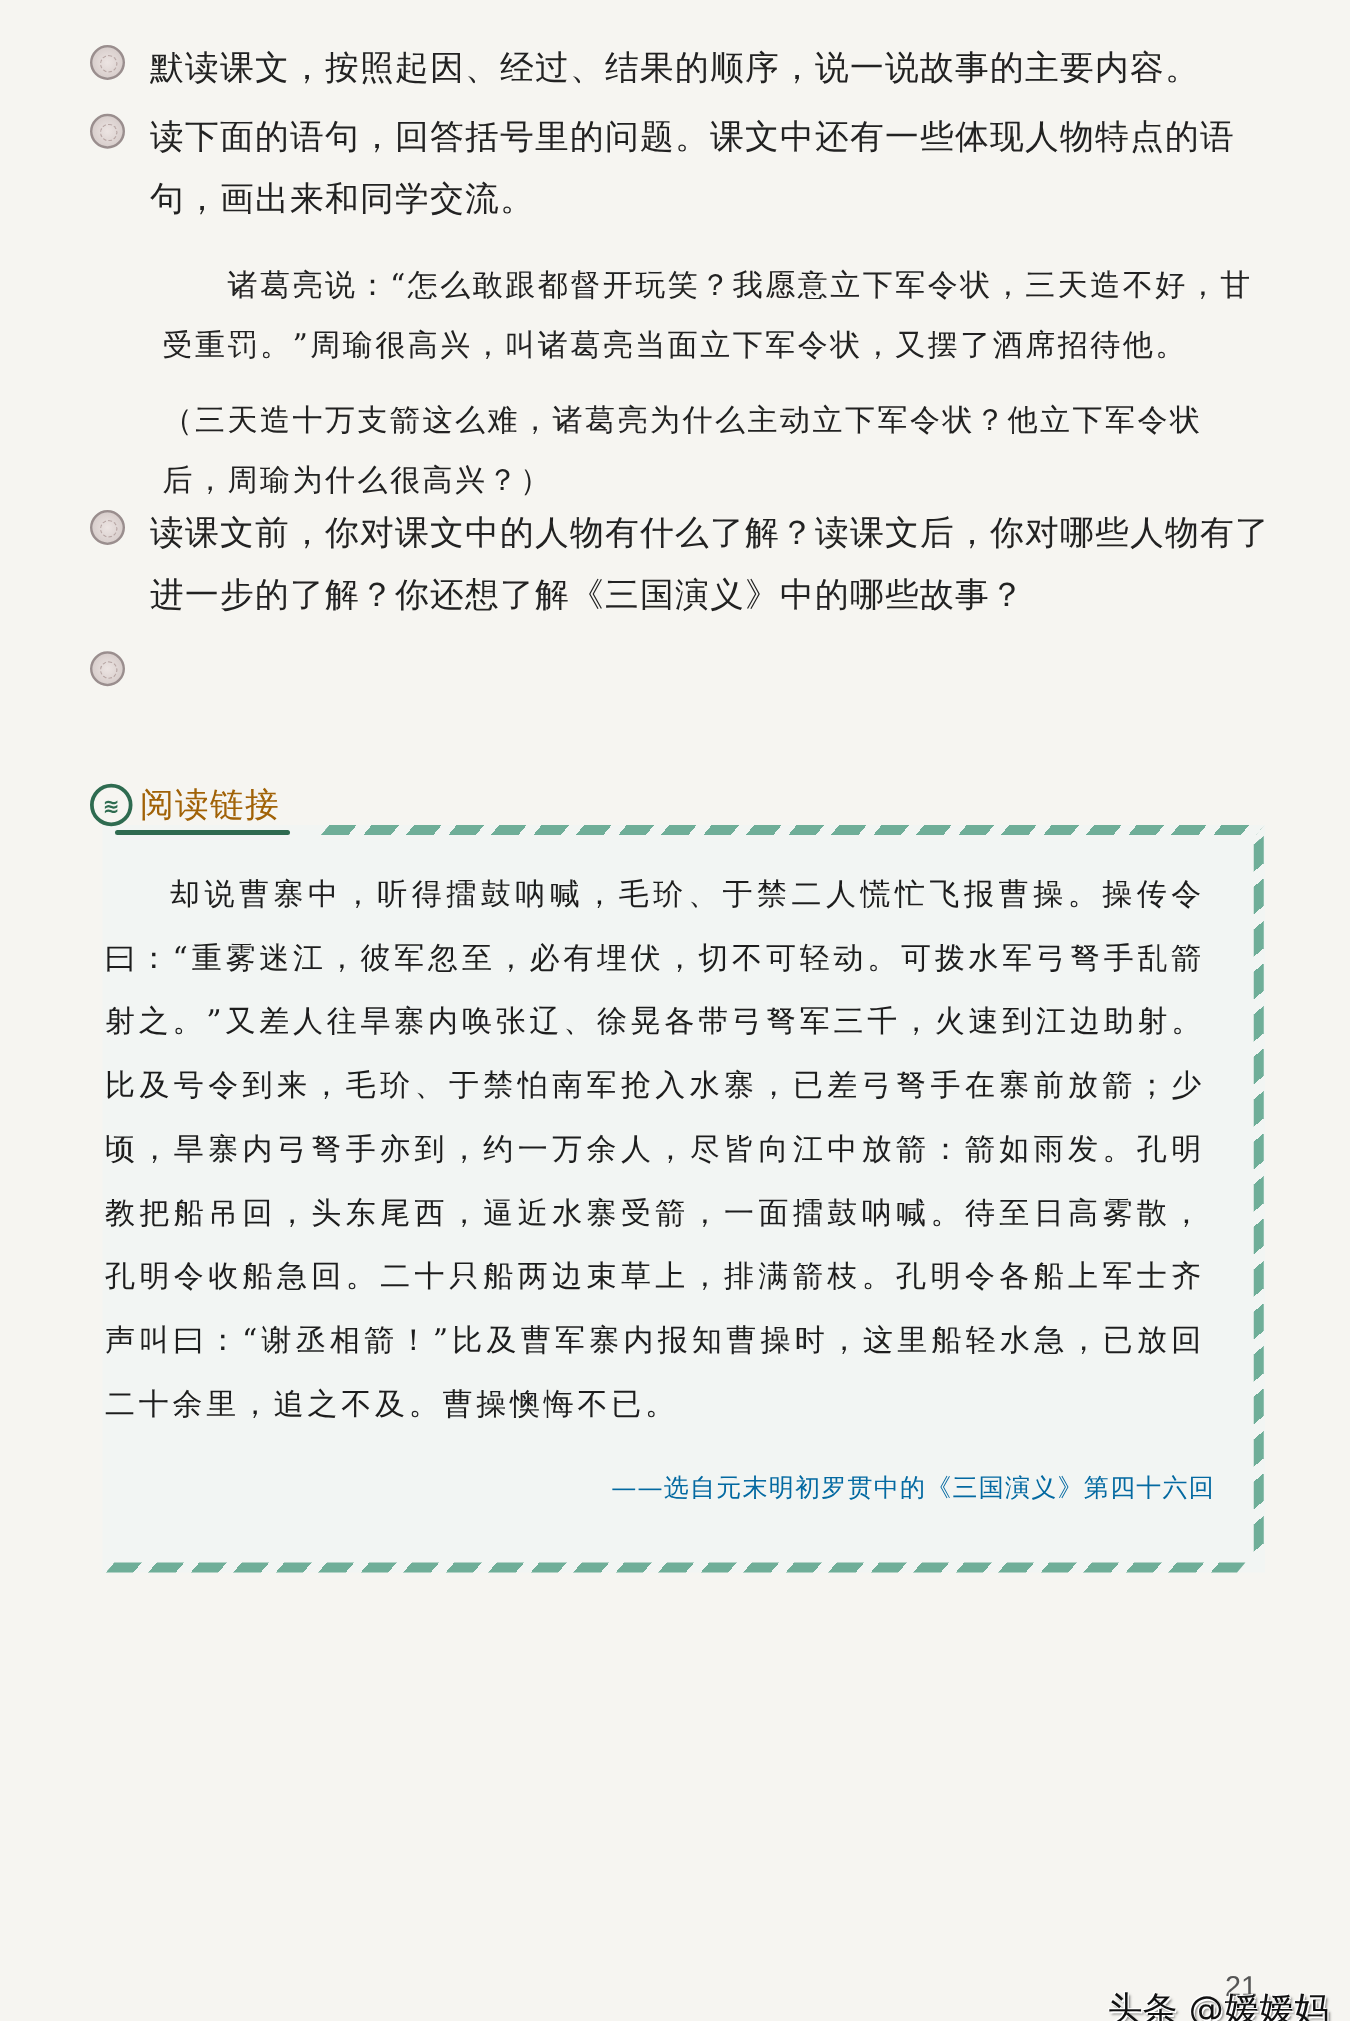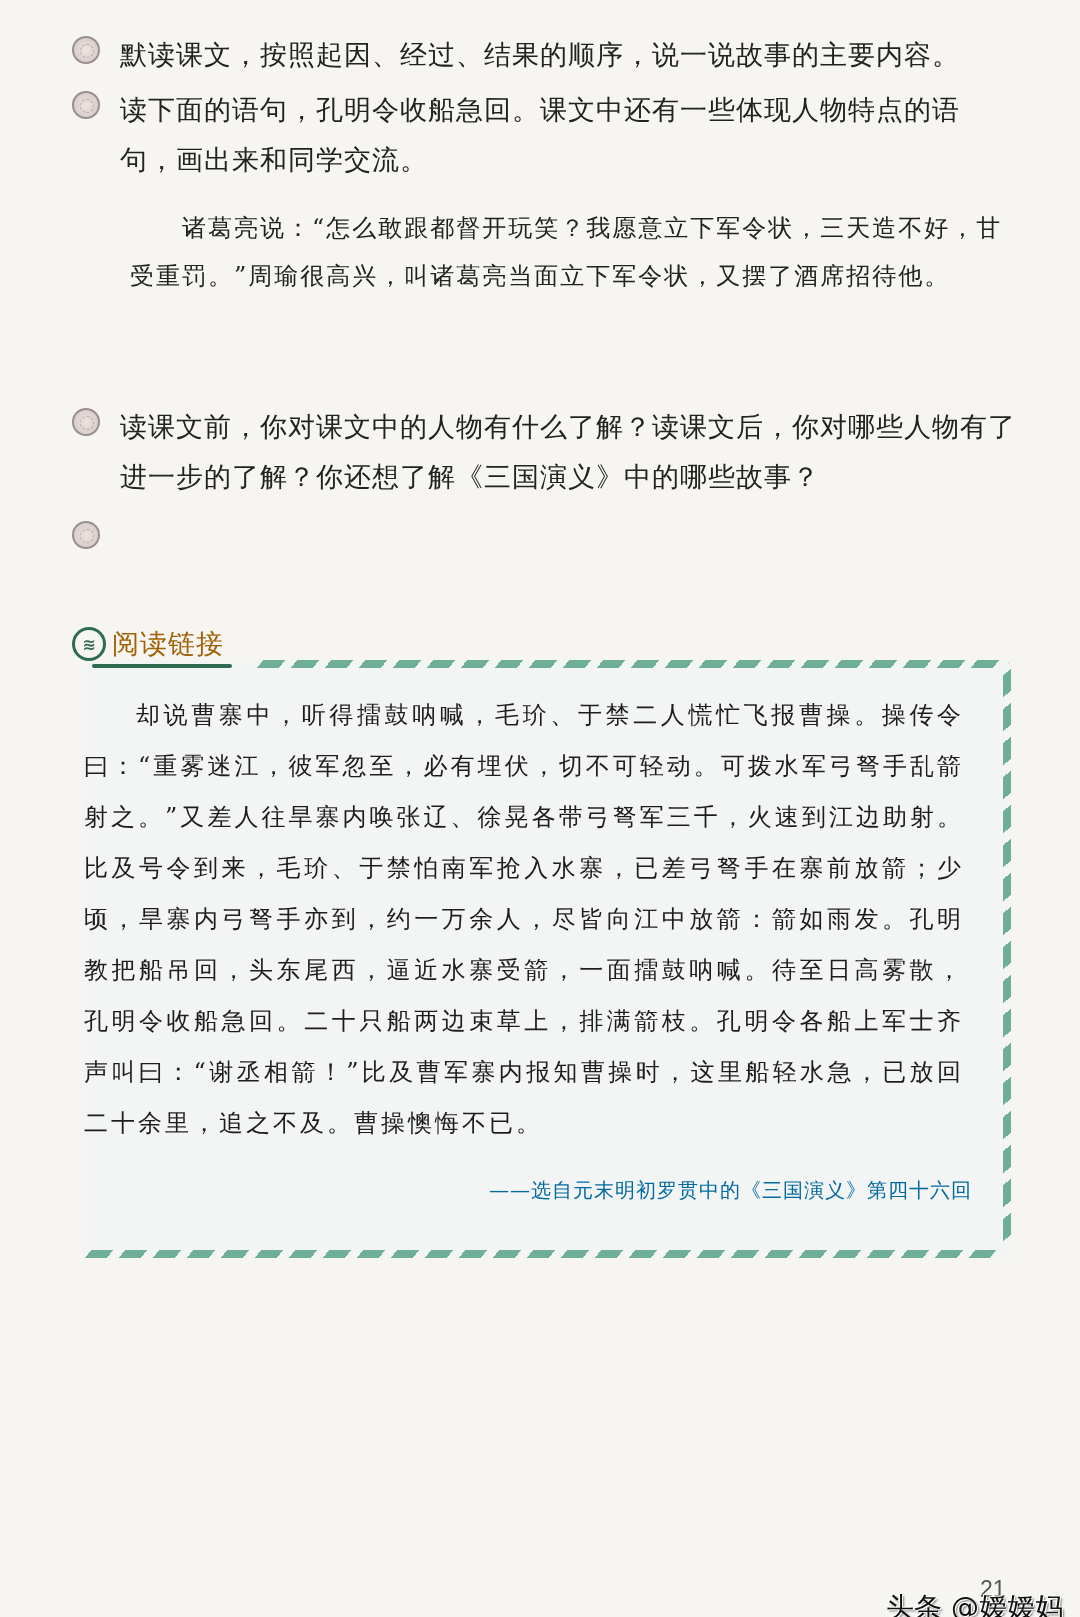--- a/index.html
+++ b/index.html
@@ -97,27 +97,28 @@
 <div class="q" style="top:30px;">
   <span class="q-icon"></span>
   <div class="q-text">
     <div>默读课文，按照起因、经过、结果的顺序，说一说故事的主要内容。</div>
   </div>
 </div>
 
 <div class="q" style="top:85px;">
   <span class="q-icon"></span>
   <div class="q-text">
-    <div>读下面的语句，孔明令收船急回。课文中还有一些体现人物特点的语</div>
+    <div>读下面的语句，回答括号里的问题。课文中还有一些体现人物特点的语</div>
     <div>句，画出来和同学交流。</div>
   </div>
 </div>
 
 <div class="quote" style="top:192px;">
   <p class="indent">诸葛亮说：“怎么敢跟都督开玩笑？我愿意立下军令状，三天造不好，甘受重罚。”周瑜很高兴，叫诸葛亮当面立下军令状，又摆了酒席招待他。</p>
+  <p>（三天造十万支箭这么难，诸葛亮为什么主动立下军令状？他立下军令状后，周瑜为什么很高兴？）</p>
 </div>
 
 <div class="q" style="top:402px;">
   <span class="q-icon"></span>
   <div class="q-text">
     <div>读课文前，你对课文中的人物有什么了解？读课文后，你对哪些人物有了</div>
     <div>进一步的了解？你还想了解《三国演义》中的哪些故事？</div>
   </div>
 </div>
 

